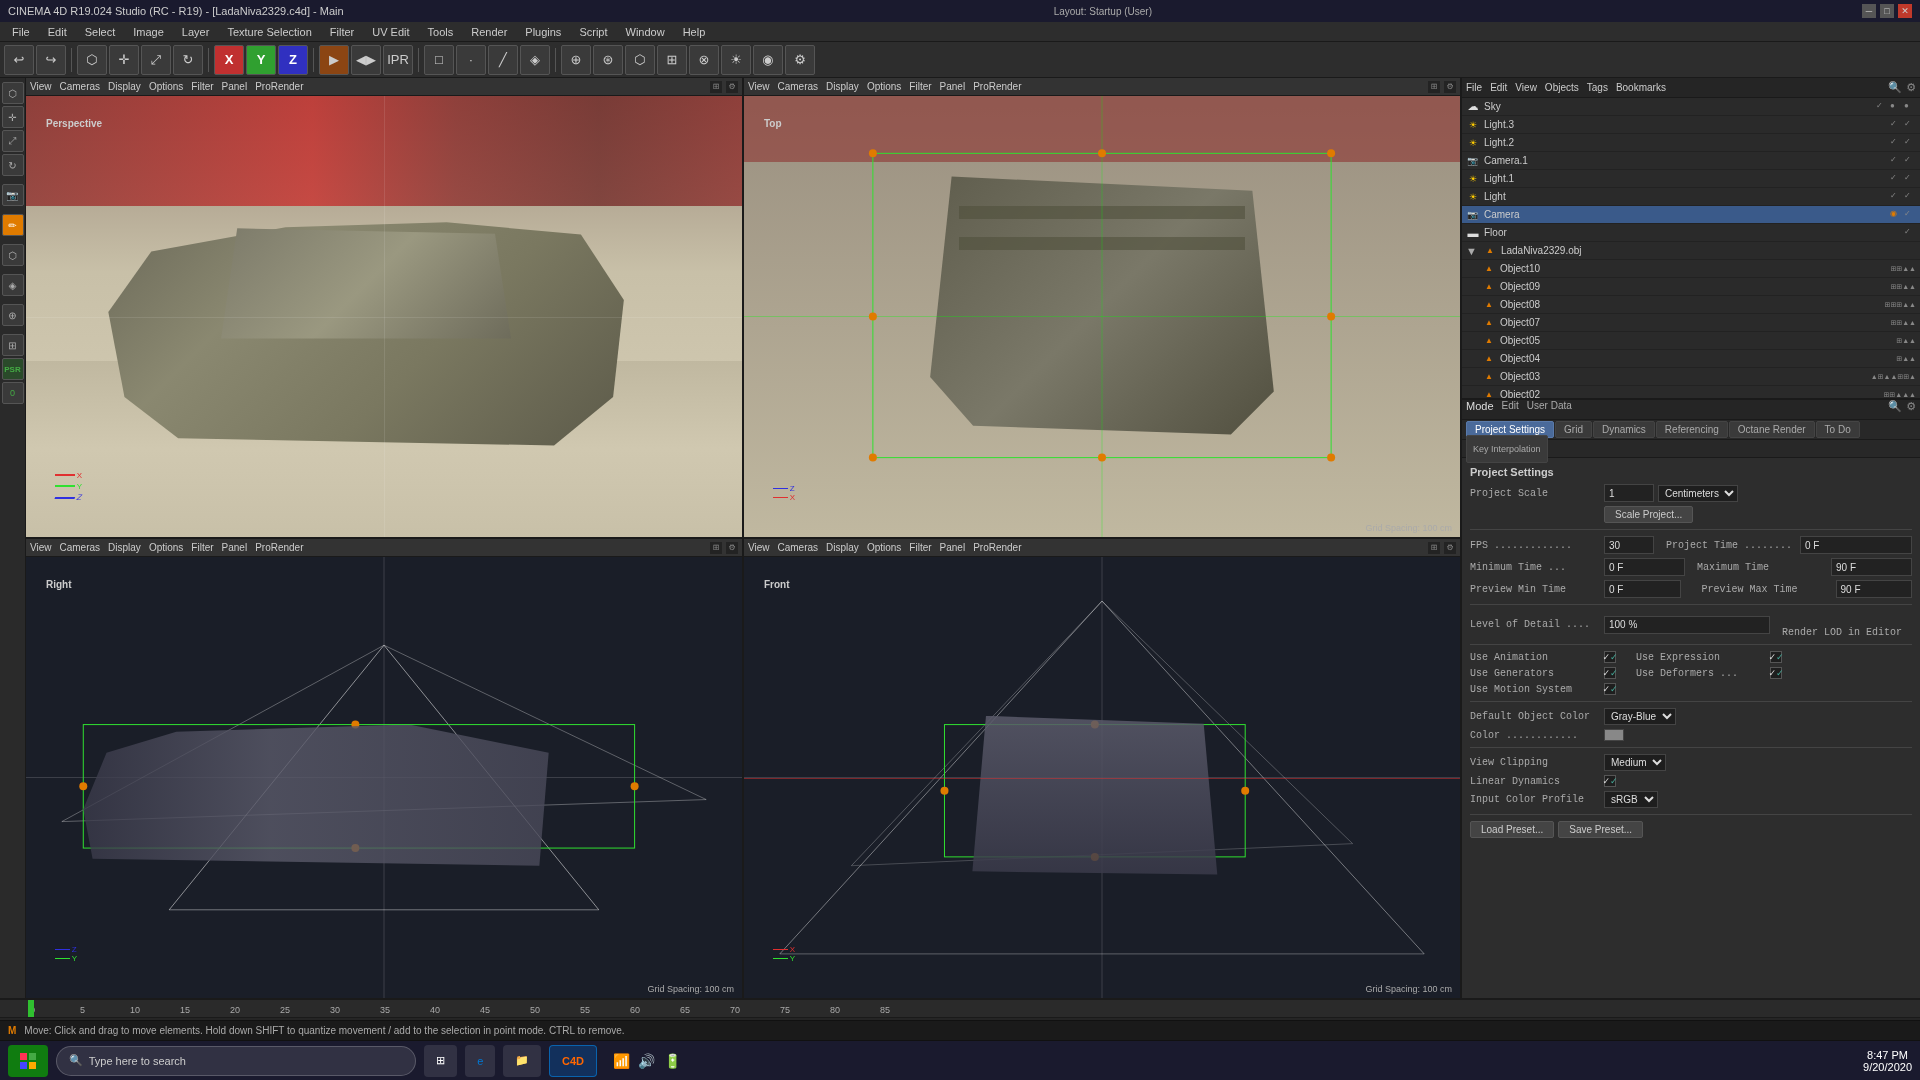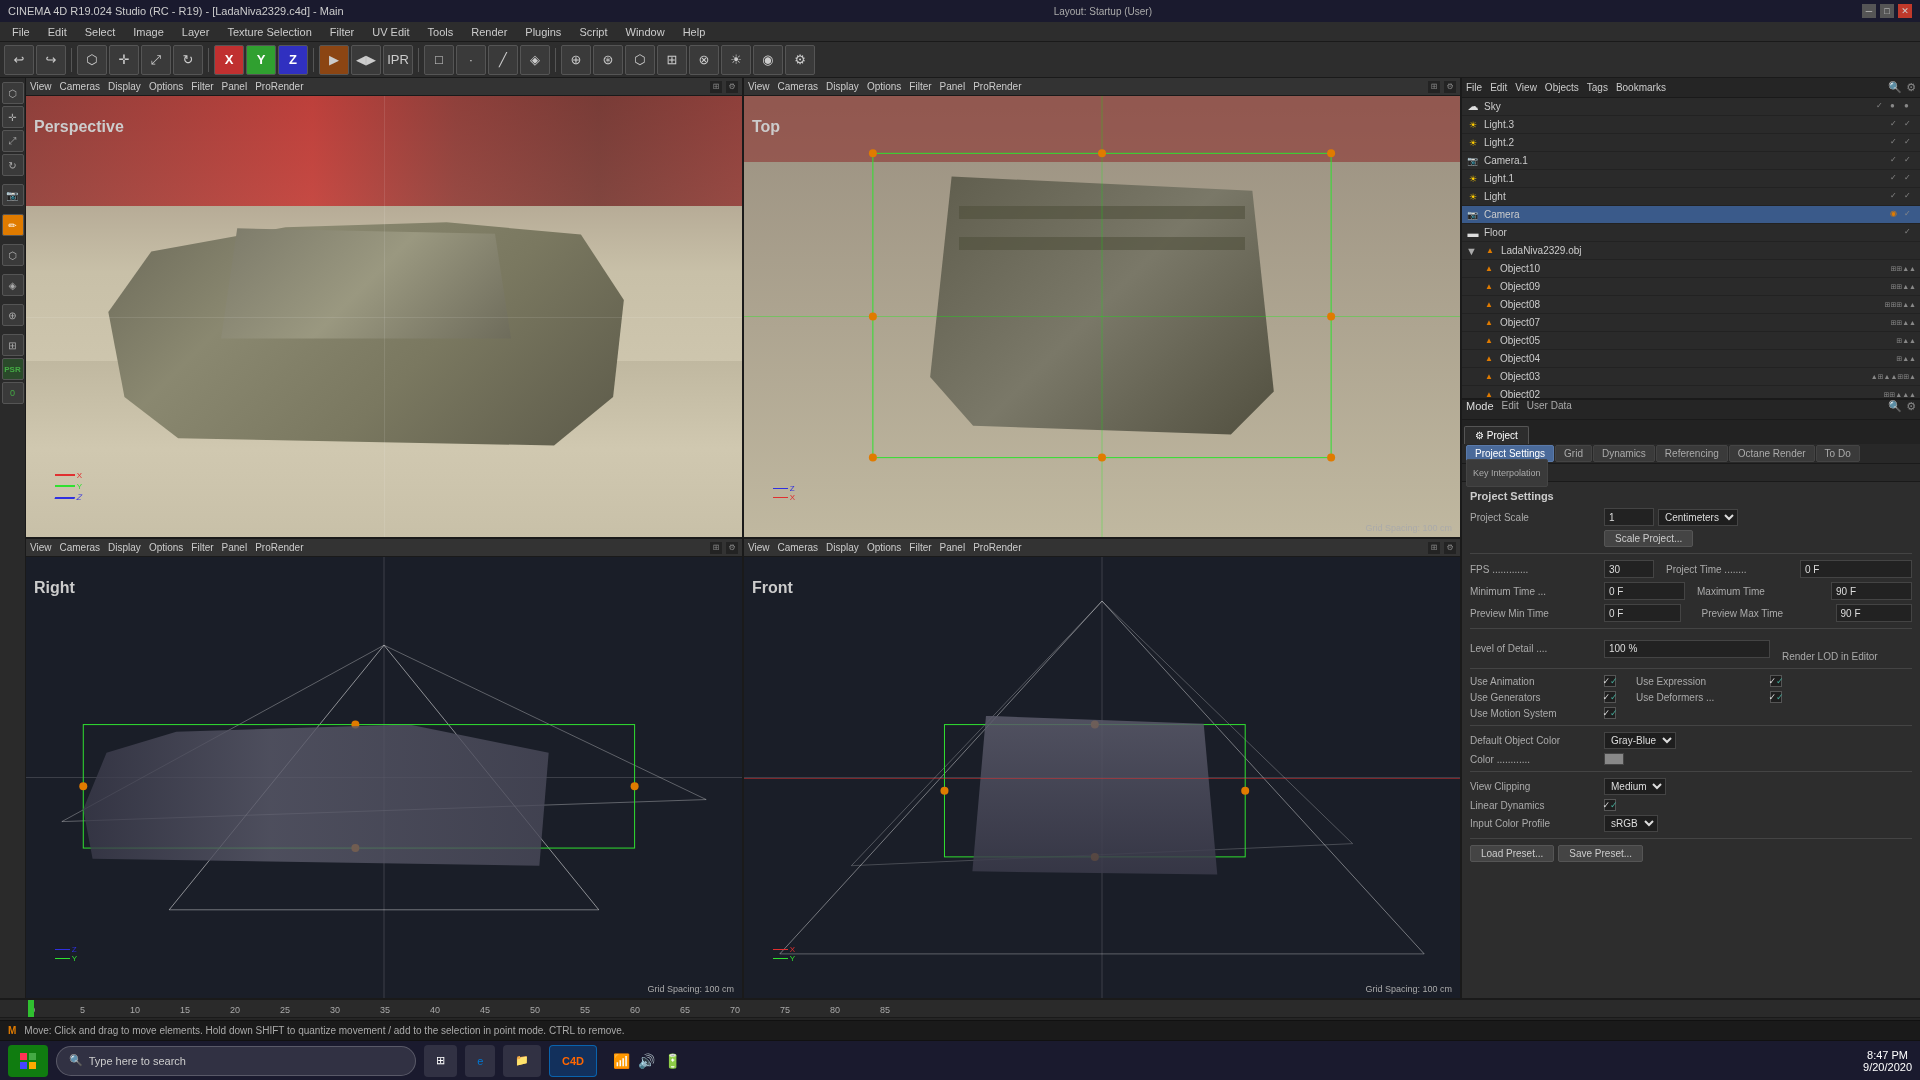--- a/index.html
+++ b/index.html
@@ -130,22 +130,22 @@
       padding: 0 4px;
       gap: 8px;
       font-size: 10px;
       color: #ccc;
       border-bottom: 1px solid #1a1a1a;
     }
     .viewport-header span { cursor: pointer; }
     .viewport-label {
       position: absolute;
       top: 22px;
-      left: 8px;
-      font-size: 16px;
+      left: 20px;
+      font-size: 10px;
       color: #ccc;
       font-weight: bold;
       z-index: 2;
     }
     .viewport-canvas {
       width: 100%;
       height: calc(100% - 18px);
       position: relative;
       overflow: hidden;
     }
@@ -305,20 +305,21 @@
     .props-row {
       display: flex;
       align-items: center;
       margin-bottom: 4px;
       gap: 4px;
     }
     .props-label {
       min-width: 130px;
       color: #aaa;
       font-size: 10px;
+      font-family: Liberation Mono, monospace;
     }
     .props-value {
       flex: 1;
       background: #222;
       border: 1px solid #444;
       padding: 2px 4px;
       color: #ddd;
       font-size: 10px;
       min-height: 18px;
     }
@@ -971,26 +972,20 @@
       <div id="props-mode-bar">
         <span>Mode</span>
         <span style="color:#aaa;font-size:10px;">Edit</span>
         <span style="color:#aaa;font-size:10px;">User Data</span>
         <div style="margin-left:auto;display:flex;gap:4px;">
           <button style="background:none;border:none;color:#888;cursor:pointer;font-size:11px;">🔍</button>
           <button style="background:none;border:none;color:#888;cursor:pointer;font-size:11px;">⚙</button>
         </div>
       </div>
 
-      <div id="props-tabs">
-        <div class="props-tab active">
-          <span>⚙</span>
-          <span>Project</span>
-        </div>
-      </div>
 
       <div id="props-sub-tabs">
         <div class="props-sub-tab active">Project Settings</div>
         <div class="props-sub-tab">Grid</div>
         <div class="props-sub-tab">Dynamics</div>
         <div class="props-sub-tab">Referencing</div>
         <div class="props-sub-tab">Octane Render</div>
         <div class="props-sub-tab">To Do</div>
       </div>
 

